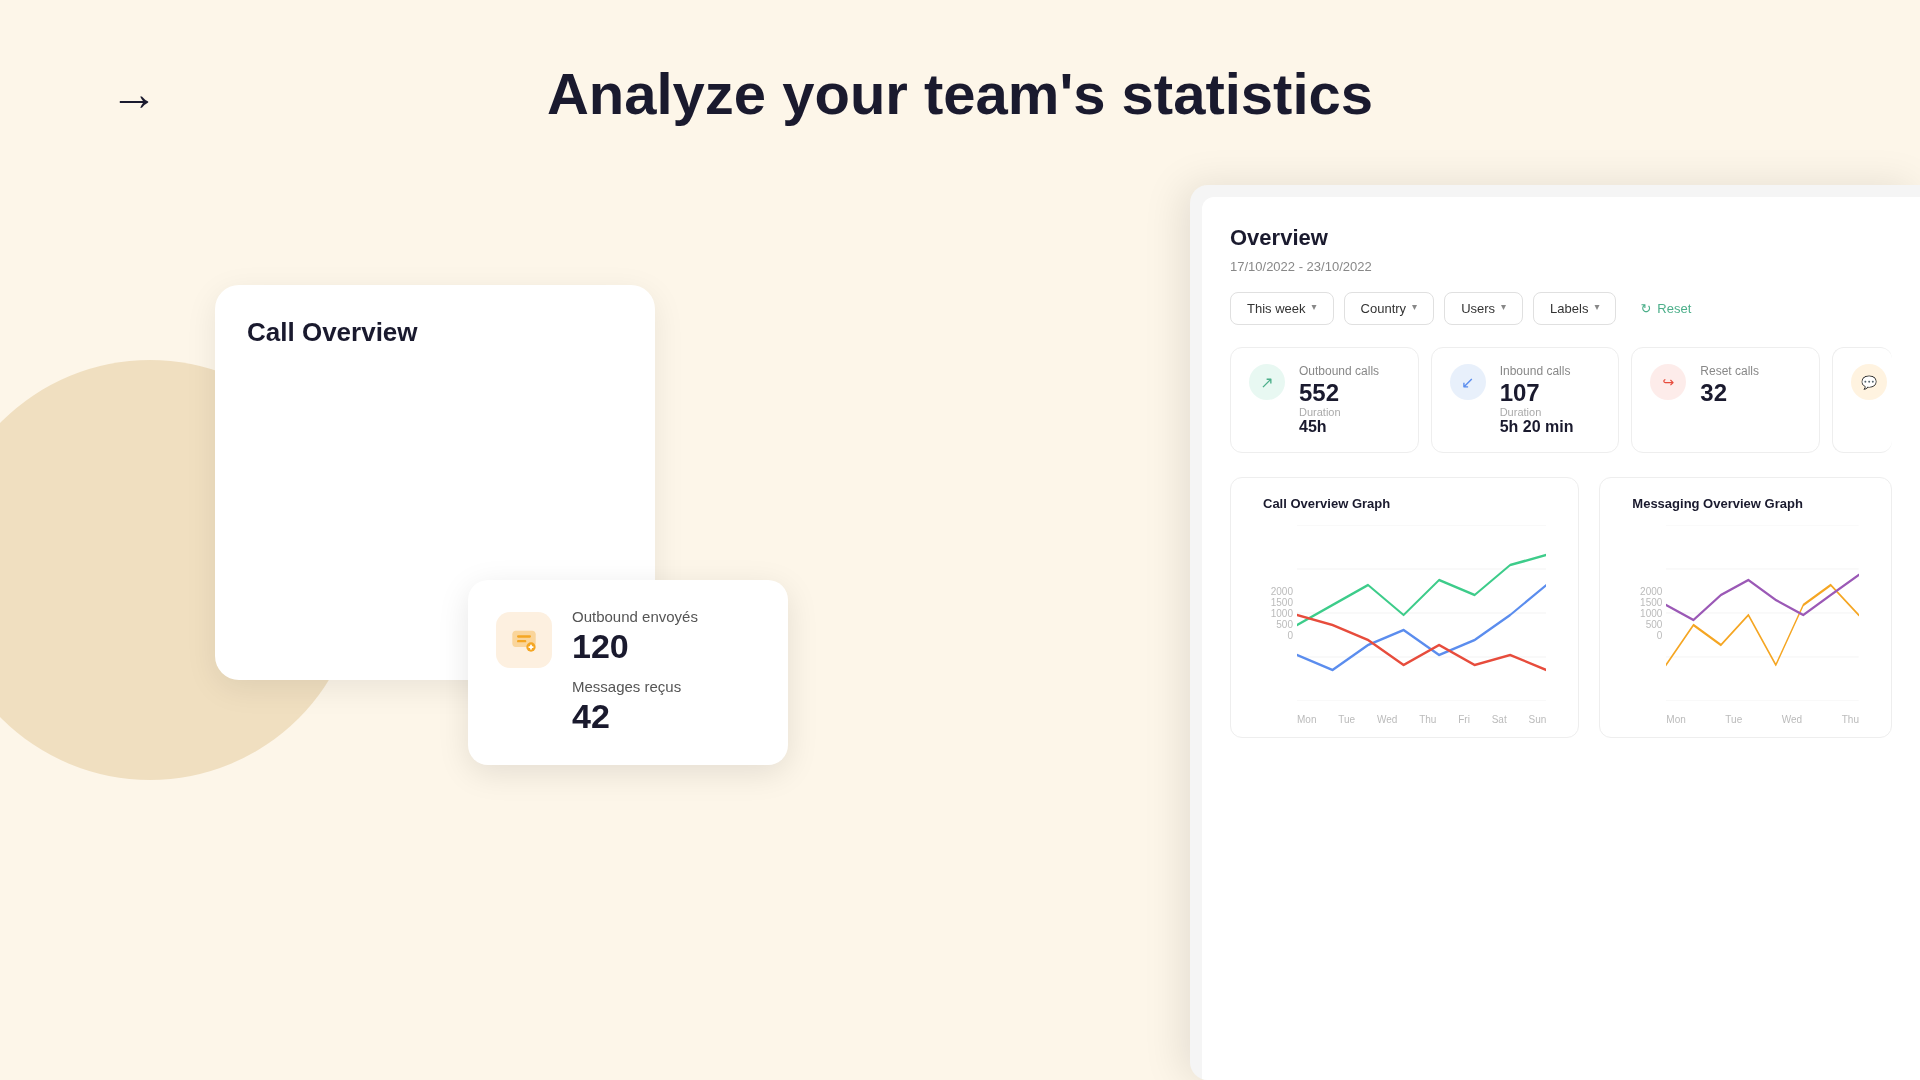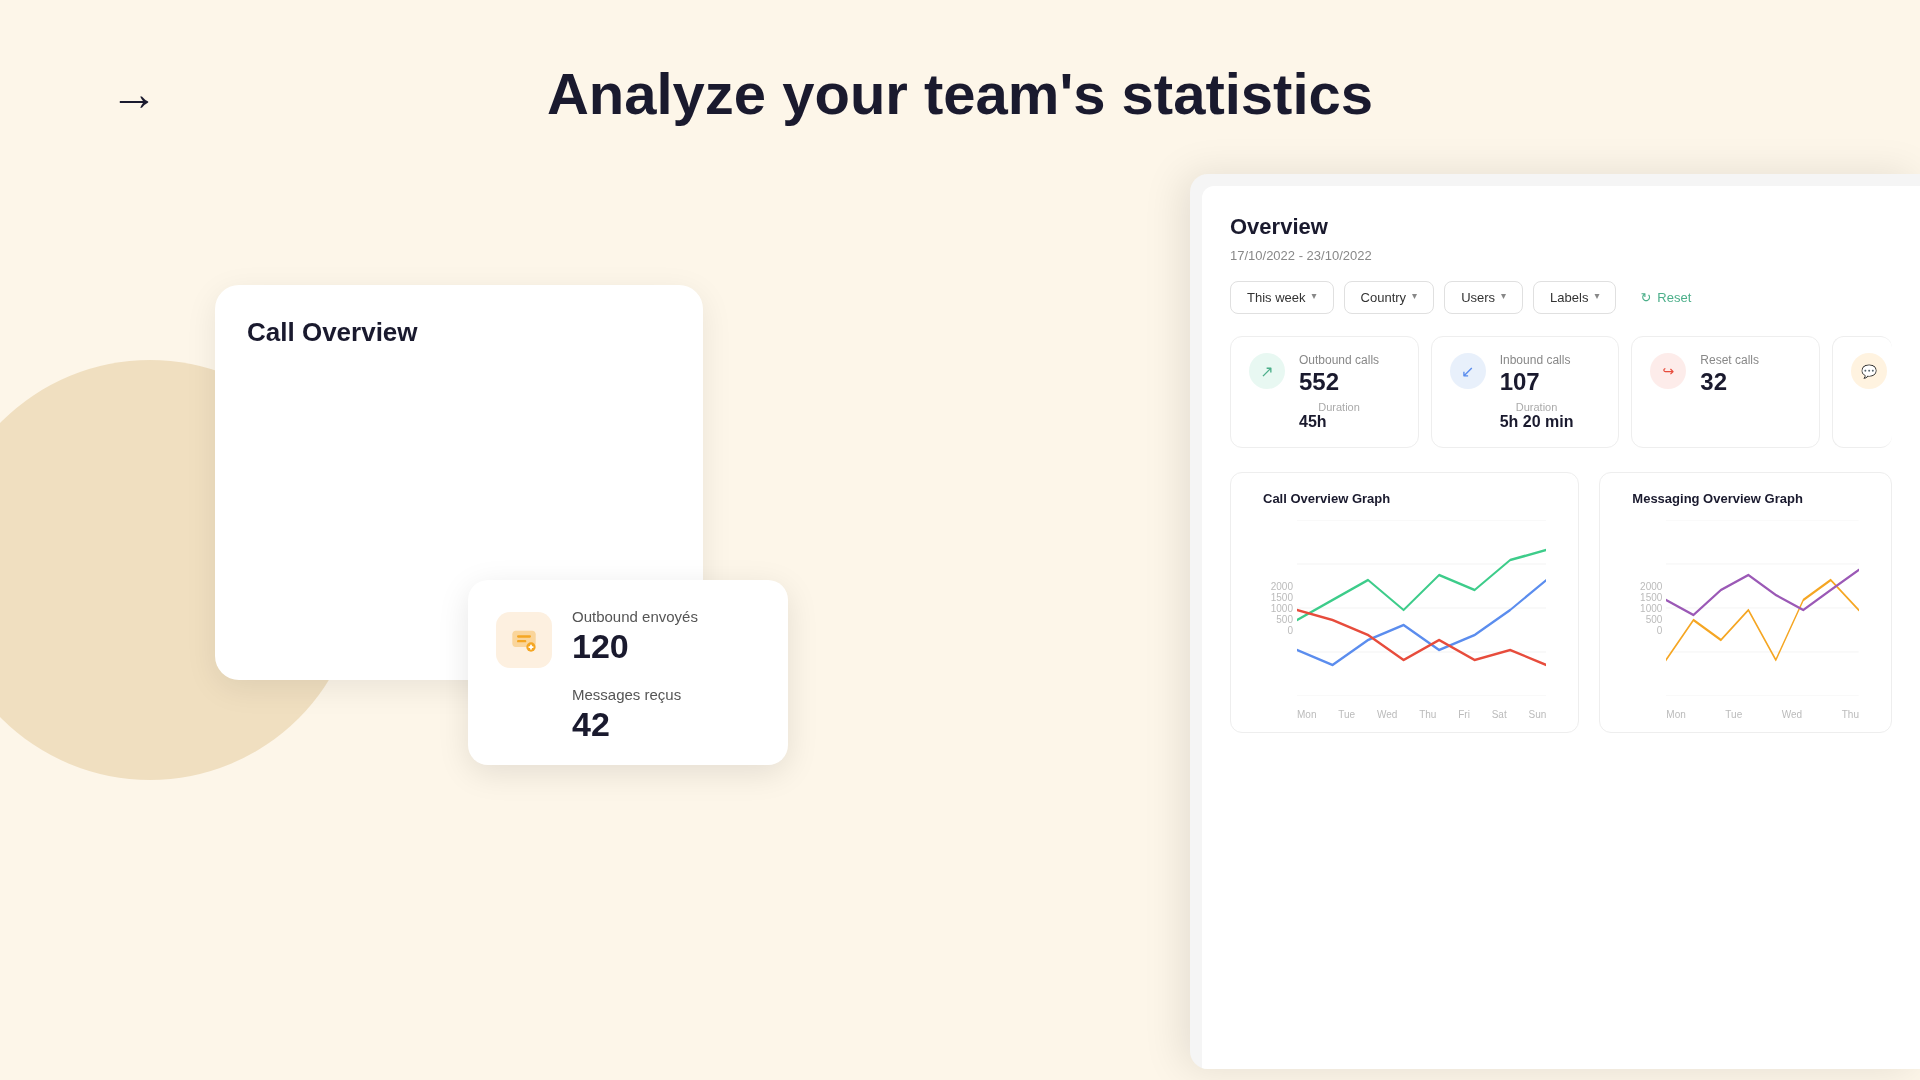--- a/index.html
+++ b/index.html
@@ -46,21 +46,21 @@
       font-size: 58px;
       font-weight: 800;
       color: #1a1a2e;
     }
 
     
     .call-overview-card {
       position: absolute;
       left: 215px;
       top: 285px;
-      width: 488px;
+      width: 440px;
       height: 395px;
       background: white;
       border-radius: 24px;
       box-shadow: 0 8px 32px rgba(0,0,0,0.08);
       padding: 32px 32px 0 32px;
       z-index: 5;
       overflow: hidden;
     }
     .call-overview-title {
       font-size: 26px;
@@ -116,38 +116,38 @@
     .messages-content {}
     .msg-label {
       font-size: 15px;
       color: #555;
       margin-bottom: 2px;
     }
     .msg-value {
       font-size: 34px;
       font-weight: 800;
       color: #1a1a2e;
-      margin-bottom: 20px;
+      margin-bottom: 12px;
     }
     .msg-label2 {
       font-size: 15px;
       color: #555;
       margin-bottom: 2px;
     }
     .msg-value2 {
       font-size: 34px;
       font-weight: 800;
       color: #1a1a2e;
     }
 
     
     .laptop-screen {
       position: absolute;
       right: 0;
-      top: 174px;
+      top: 185px;
       width: 730px;
       height: 895px;
       background: #f5f5f5;
       border-radius: 18px 0 0 18px;
       box-shadow: -8px 0 40px rgba(0,0,0,0.1);
       overflow: hidden;
       z-index: 4;
     }
     .laptop-screen-inner {
       background: white;
@@ -243,22 +243,20 @@
     }
     .stat-number {
       font-size: 24px;
       font-weight: 800;
       color: #1a1a2e;
       line-height: 1.1;
     }
     .stat-sub-label {
       font-size: 11px;
       color: #aaa;
-      margin-top: 6px;
-      text-align: center;
     }
     .stat-sub-number {
       font-size: 16px;
       font-weight: 700;
       color: #1a1a2e;
     }
 
     
     .graphs-row {
       display: flex;

